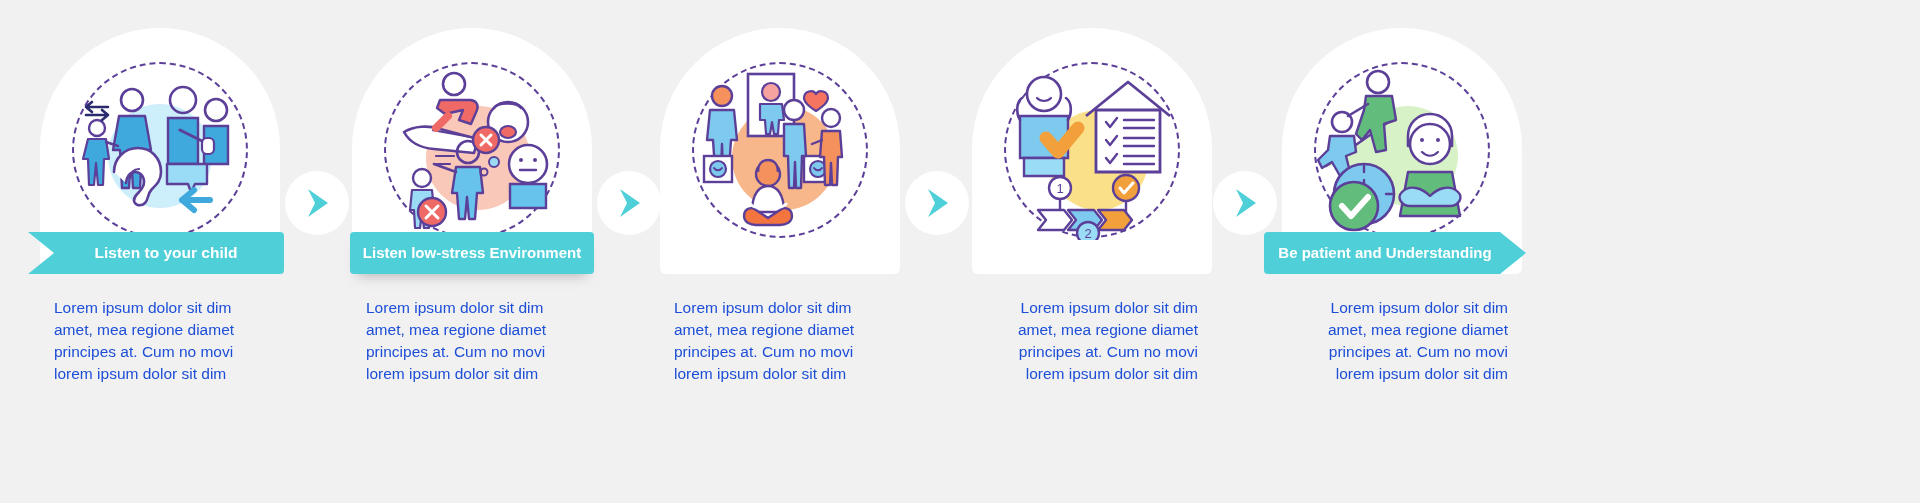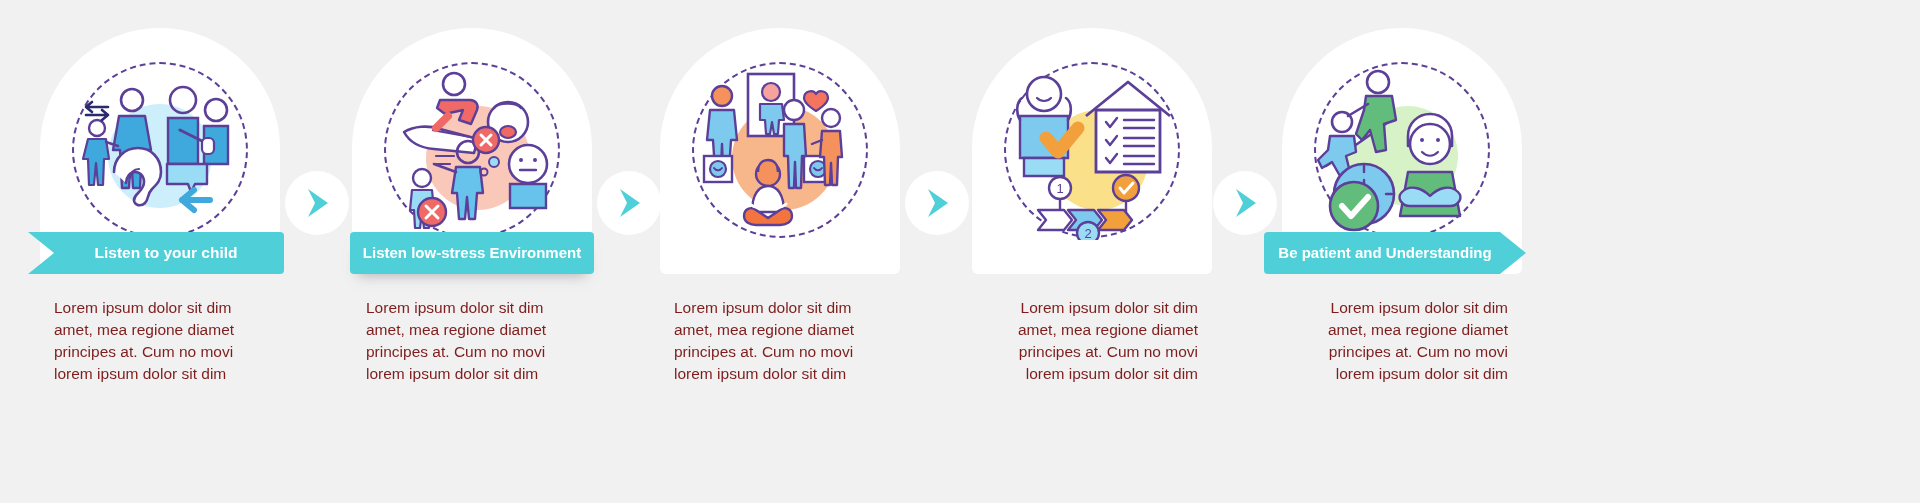--- a/index.html
+++ b/index.html
@@ -48,21 +48,21 @@
   .banner.head-right{
     left:12px;width:262px;
     clip-path:polygon(0 0, calc(100% - 26px) 0, 100% 50%, calc(100% - 26px) 100%, 0 100%);
     border-radius:4px 0 0 4px;
     padding-right:26px;
   }
 
   
   .body-text{
     position:absolute;top:297px;left:44px;width:212px;
-    color:#7f1d1d;font-size:15.5px;line-height:1.42;
+    color:#1d4ed8;font-size:15.5px;line-height:1.42;
   }
   .ta-l{text-align:left;}
   .ta-r{text-align:right;}
 
   
   .connector{
     position:absolute;top:171px;width:64px;height:64px;
     background:#fff;border-radius:50%;
     display:flex;align-items:center;justify-content:center;
   }

